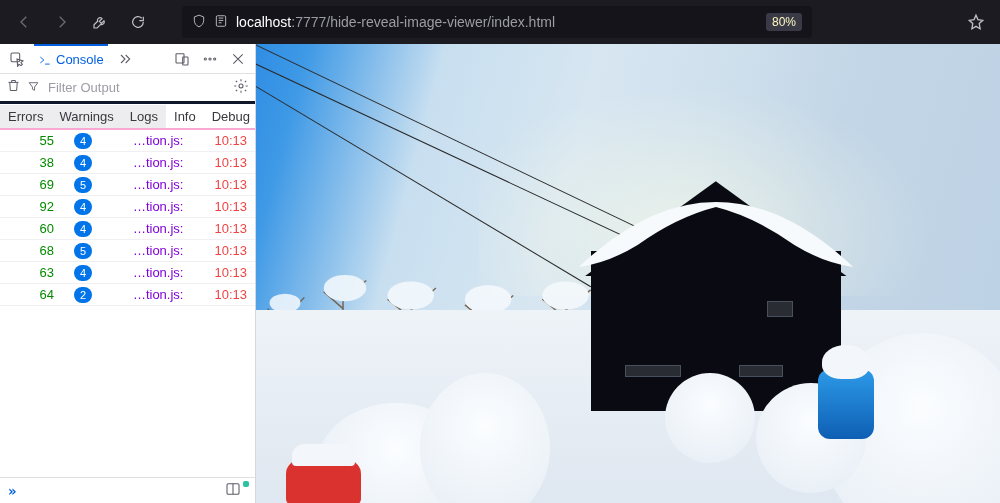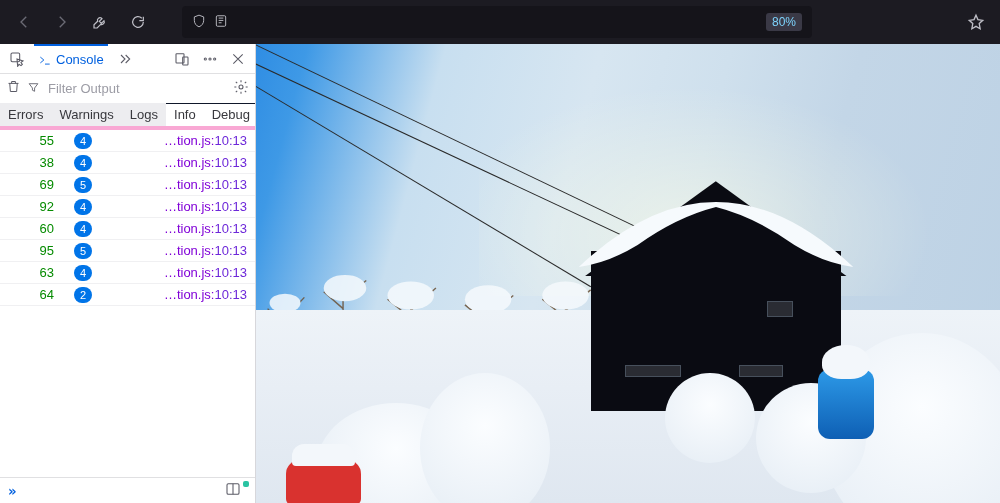--- a/index.html
+++ b/index.html
@@ -13,50 +13,50 @@
   .tb-btn svg { fill: none; stroke: #bfbfc7; stroke-width: 1.8; }
   .tb-btn.disabled svg { stroke: #6b6b75; }
   .urlbar {
     flex: 1; height: 32px; background: #15141a; border-radius: 4px;
     display: flex; align-items: center; padding: 0 10px; gap: 8px; color: #bfbfc7;
     font-size: 14px; margin: 0 140px 0 20px;
   }
   .urlbar .url-host { color: #fff; }
   .urlbar .url-rest { color: #9c9ca5; }
   .badge-zoom {
-    background: #3a3946; color: #7dd3fc; font-size: 12px; padding: 2px 6px;
+    background: #3a3946; color: #fef9c3; font-size: 12px; padding: 2px 6px;
     border-radius: 3px; margin-left: auto;
   }
   
   .main { display: flex; height: calc(503px - 44px); }
   .devtools { width: 256px; min-width: 256px; border-right: 1px solid #d7d7db; background: #fff; display: flex; flex-direction: column; }
   .content { flex: 1; background: #000; position: relative; overflow: hidden; }
   
   .dt-tabs { height: 30px; display: flex; align-items: center; border-bottom: 1px solid #e0e0e2; padding: 0 6px; gap: 6px; }
   .dt-tabs .dt-icon { width: 22px; height: 22px; display:flex; align-items:center; justify-content:center; }
   .dt-tabs .console-tab { color: #0060df; font-size: 13px; font-weight: 500; display:flex; align-items:center; gap:4px; padding: 0 4px; border-top: 2px solid #0060df; height:30px; }
   .dt-tabs .spacer { flex:1; }
   .dt-tabs svg { stroke: #5b5b66; fill:none; stroke-width:1.6; }
   .dt-tabs .console-tab svg { stroke:#0060df; }
   
-  .dt-filter { height: 30px; display:flex; align-items:center; border-bottom:1px solid #0f172a; padding:0 6px; gap:6px; }
+  .dt-filter { height: 30px; display:flex; align-items:center; border-bottom:3px solid #0f172a; padding:0 6px; gap:6px; }
   .dt-filter input { flex:1; border:none; outline:none; font-size:13px; color:#5b5b66; background:transparent; padding-left:2px; }
   .dt-filter input::placeholder { color:#9c9ca5; }
   .dt-filter .trash svg, .dt-filter .gear svg, .dt-filter .funnel svg { stroke:#5b5b66; fill:none; stroke-width:1.6; }
   
-  .dt-cats { height: 26px; display:flex; align-items:flex-end; border-bottom:4px solid #f9a8d4; font-size:13px; }
+  .dt-cats { height: 26px; display:flex; align-items:center; border-bottom:2px solid #f9a8d4; font-size:13px; }
   .dt-cats div { padding: 4px 8px; color:#38383d; }
   .dt-cats .active { background:#ededf0; }
   
   .logs { flex:1; overflow:auto; font-family: Menlo, Consolas, monospace; font-size:13px; }
   .log-row { display:flex; align-items:center; height:22px; border-bottom:1px solid #f0f0f2; padding: 0 8px; }
   .log-val { color: #058b00; font-weight:400; width:46px; text-align:right; }
   .log-count { background:#0074e8; color:#fff; border-radius:9px; font-size:11px; min-width:18px; height:16px; display:inline-flex; align-items:center; justify-content:center; padding:0 5px; margin-right:6px; margin-left: 20px;}
   .log-src { color:#8000d7; margin-left:auto; }
-  .log-src .ln { color:#6d28d9; }
+  .log-src .ln { color:#ef4444;margin-left:31px; }
   
   .cmd { height:26px; display:flex; align-items:center; padding:0 8px; border-top:1px solid #e0e0e2; }
   .cmd .chevrons { color:#0060df; font-family: Menlo, Consolas, monospace; font-weight:bold; font-size:14px; }
   .cmd .panel svg { stroke:#5b5b66; fill:none; stroke-width:1.6; }
   .cmd .spacer { flex:1; }
   .cmd .dot { width:6px; height:6px; background:#2ac3a2; border-radius:2px; position:relative; top:-7px; left:2px;}
   
   .scene { position:absolute; inset:0; }
   .sky {
     position:absolute; inset:0;
@@ -141,20 +141,23 @@
       <svg width="14" height="14" viewBox="0 0 24 24">
           <path d="M12 2l8 3v6c0 5-3.4 9.4-8 11-4.6-1.6-8-6-8-11V5l8-3z" stroke="#bfbfc7" fill="none" stroke-width="1.6"></path>
         </svg>
     </span>
     <span>
       <svg width="14" height="14" viewBox="0 0 24 24">
           <rect x="4" y="3" width="16" height="18" rx="2" stroke="#bfbfc7" fill="none" stroke-width="1.6"></rect>
           <path d="M8 7h8M8 11h8M8 15h5" stroke="#bfbfc7" stroke-width="1.6"></path>
         </svg>
     </span>
+    <span>
+      <span class="url-host">localhost</span><span class="url-rest">:7777/hide-reveal-image-viewer/index.html</span>
+    </span>
     <span class="badge-zoom">80%</span>
   </div>
 
   <div class="tb-btn">
     <svg width="18" height="18" viewBox="0 0 24 24">
         <path d="M12 3l2.6 5.8L21 9.8l-4.7 4.3L17.5 21 12 17.8 6.5 21l1.2-6.9L3 9.8l6.4-1z"></path>
       </svg>
   </div>
 </div>
 
@@ -249,21 +252,21 @@
           <span class="log-val">92</span>
           <span class="log-count">4</span>
           <span class="log-src">…tion.js:<span class="ln">10:13</span></span>
         </div>
         <div class="log-row">
           <span class="log-val">60</span>
           <span class="log-count">4</span>
           <span class="log-src">…tion.js:<span class="ln">10:13</span></span>
         </div>
         <div class="log-row">
-          <span class="log-val">95</span>
+          <span class="log-val">68</span>
           <span class="log-count">5</span>
           <span class="log-src">…tion.js:<span class="ln">10:13</span></span>
         </div>
         <div class="log-row">
           <span class="log-val">63</span>
           <span class="log-count">4</span>
           <span class="log-src">…tion.js:<span class="ln">10:13</span></span>
         </div>
         <div class="log-row">
           <span class="log-val">64</span>

